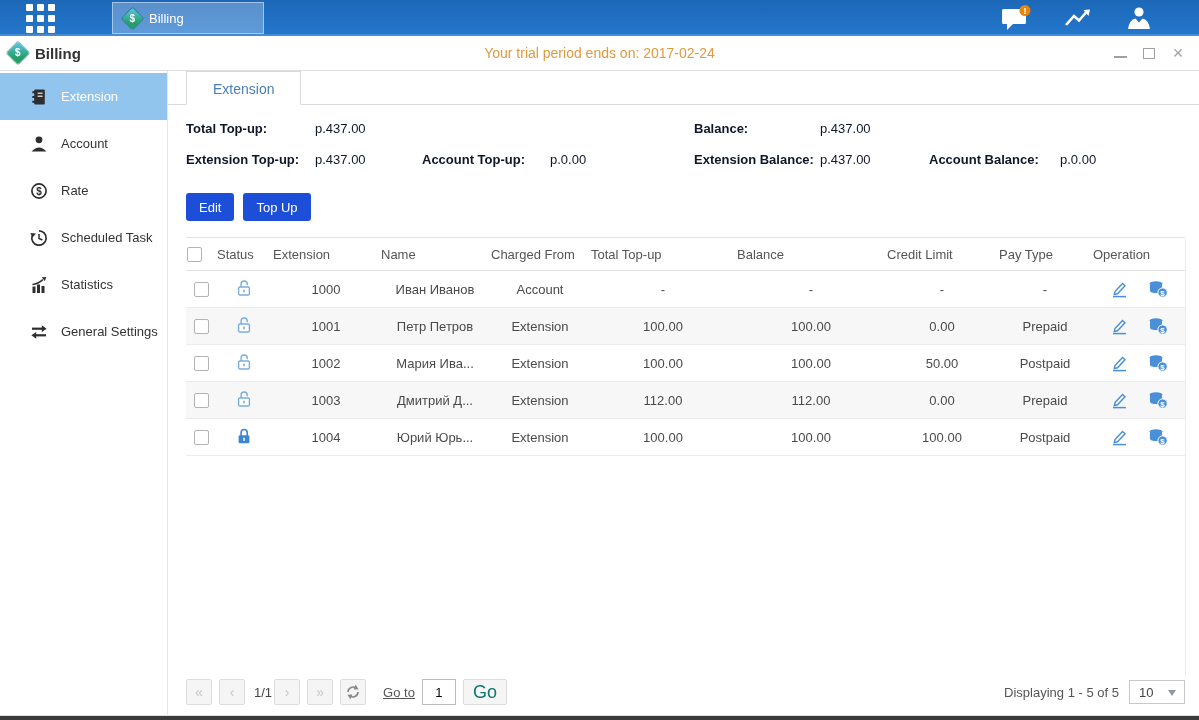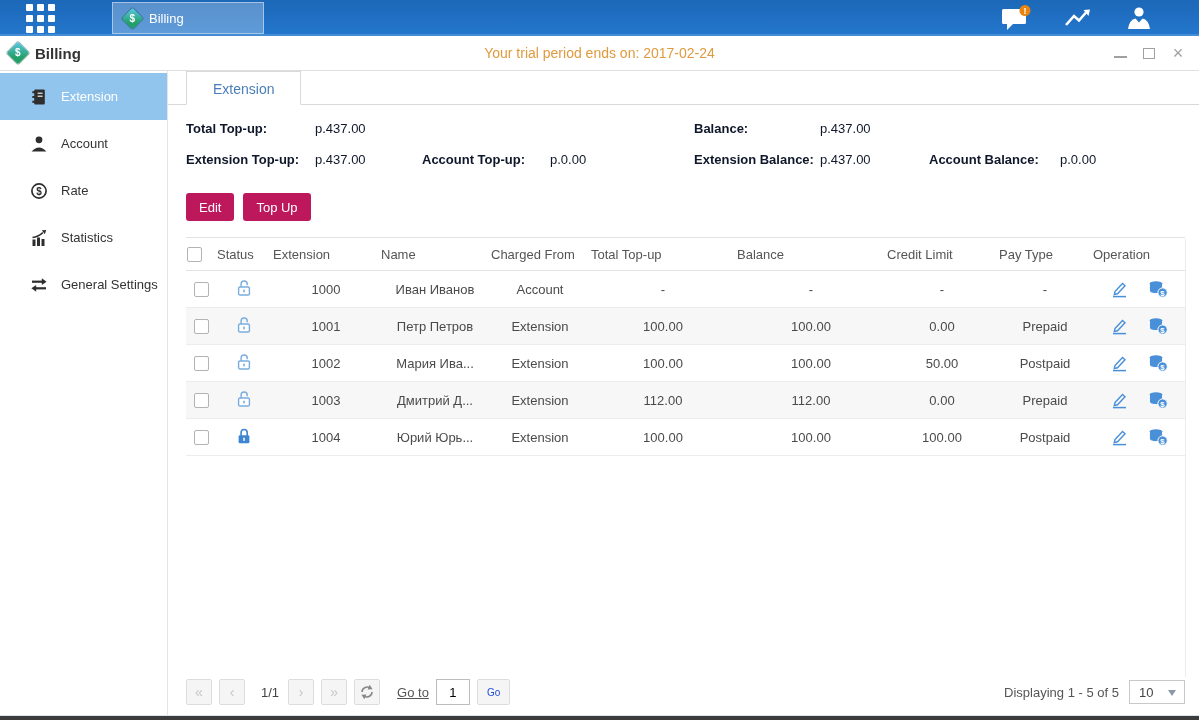--- a/index.html
+++ b/index.html
@@ -70,21 +70,21 @@
   .summary { position:relative; margin-top:12px; height:66px; font-size:13px; color:#0f172a; }
   .summary span { position:absolute; white-space:nowrap; }
   .summary .lbl { font-weight:bold; }
   .r1 { top:4px; } .r2 { top:35px; }
   .p0 { left:0; }   .v0 { left:129px; }
   .p1 { left:508px;} .v1 { left:634px; }
   .p2 { left:236px;} .v2 { left:364px; }
   .p3 { left:743px;} .v3 { left:874px; }
   .btn-row { margin-top:10px; display:flex; gap:9px; }
   .btn {
-    background:#be185d; color:#fff; border:0; border-radius:3px; height:28px;
+    background:#1d4ed8; color:#fff; border:0; border-radius:3px; height:28px;
     padding:0 13px; font-size:13px; font-family:inherit; cursor:pointer;
   }
   
   .table-wrap { margin-top:16px; }
   table { border-collapse:collapse; width:999px; table-layout:fixed; font-size:13px; }
   thead th {
     height:30px; font-weight:normal; color:#555; text-align:left;
     border-top:1px solid #e2e2e2; border-bottom:1px solid #e2e2e2;
   }
   tbody td { height:34px; text-align:center; color:#4a4a4a; border-bottom:1px solid #ededed; }
@@ -95,24 +95,24 @@
   .content-edge { position:absolute; right:13px; top:168px; bottom:38px; border-right:1px solid #ececec; }
   
   .pagination { position:absolute; left:18px; right:14px; bottom:10px; display:flex; align-items:center; justify-content:space-between; font-size:13px; color:#555; }
   .pg-left, .pg-right { display:flex; align-items:center; }
   .pg-left > * { margin-right:7px; }
   .pg-btn {
     width:26px; height:26px; box-sizing:border-box; border:1px solid #ddd; background:#f5f5f5;
     border-radius:2px; color:#c6c6c6; font-size:14px; display:flex; align-items:center;
     justify-content:center; cursor:pointer; user-select:none;
   }
-  .page-label { color:#444; margin:0 9px; }
+  .page-label { color:#444; margin:0 2px; }
   .goto-label { margin-left:10px; color:#555;text-decoration:underline; }
   .goto-input { width:28px; height:22px; border:1px solid #bdbdbd; text-align:center; font-size:13px; font-family:inherit; box-sizing:content-box; }
-  .go-btn { height:26px; padding:0 9px; border:1px solid #ddd; background:#f5f5f5; border-radius:2px; font-size:10px; color:#1d4ed8; font-family:inherit; cursor:pointer;text-align:right; }
+  .go-btn { height:26px; padding:0 9px; border:1px solid #ddd; background:#f5f5f5; border-radius:2px; font-size:18px; color:#0f766e; font-family:inherit; cursor:pointer;text-align:right; }
   .pg-right { gap:10px; }
   .select-box { position:relative; width:56px; height:24px; border:1px solid #c9c9c9; display:flex; align-items:center; padding-left:9px; box-sizing:border-box; cursor:pointer; color:#444; }
   .select-box::after { content:""; position:absolute; right:8px; top:9px; border:4px solid transparent; border-top:6px solid #8a98a8; }
   
   .footer-strip { position:absolute; left:0; right:0; bottom:0; height:4px; background:#3c3c3c; border-top:1px solid #dde3ea; }
 </style>
 </head>
 <body>
 
 <div class="screen">
@@ -204,20 +204,30 @@
           <span>Account</span>
         </div>
         <div class="side-item">
           <span class="side-icon">
             <svg width="18" height="18" viewBox="0 0 18 18">
               <circle cx="9" cy="9" r="7.1" fill="none" stroke="#2e2e2e" stroke-width="1.7"></circle>
               <text x="9" y="12.6" text-anchor="middle" font-size="10" font-weight="bold" fill="#2e2e2e" font-family="Liberation Sans,sans-serif">$</text>
             </svg>
           </span>
           <span>Rate</span>
+        </div>
+        <div class="side-item">
+          <span class="side-icon">
+            <svg width="18" height="18" viewBox="0 0 18 18">
+              <path d="M9,1.8 a7.2,7.2 0 1 1 -6.9,5.1" fill="none" stroke="#2e2e2e" stroke-width="1.7"></path>
+              <polygon points="0.4,4 6,4.6 2.4,8.8" fill="#2e2e2e"></polygon>
+              <polyline points="9,5 9,9.4 12.4,11" fill="none" stroke="#2e2e2e" stroke-width="1.5"></polyline>
+            </svg>
+          </span>
+          <span>Scheduled Task</span>
         </div>
         <div class="side-item">
           <span class="side-icon">
             <svg width="18" height="18" viewBox="0 0 18 18">
               <rect x="2.5" y="10.5" width="3" height="6.5" fill="#2e2e2e"></rect>
               <rect x="7" y="8.5" width="3" height="8.5" fill="#2e2e2e"></rect>
               <rect x="11.5" y="10" width="3" height="7" fill="#2e2e2e"></rect>
               <path d="M2.5,8.5 Q8,8 12.8,3.6" fill="none" stroke="#2e2e2e" stroke-width="1.6"></path>
               <polygon points="11.8,1.2 16.2,1 14.8,5.2" fill="#2e2e2e"></polygon>
             </svg>

